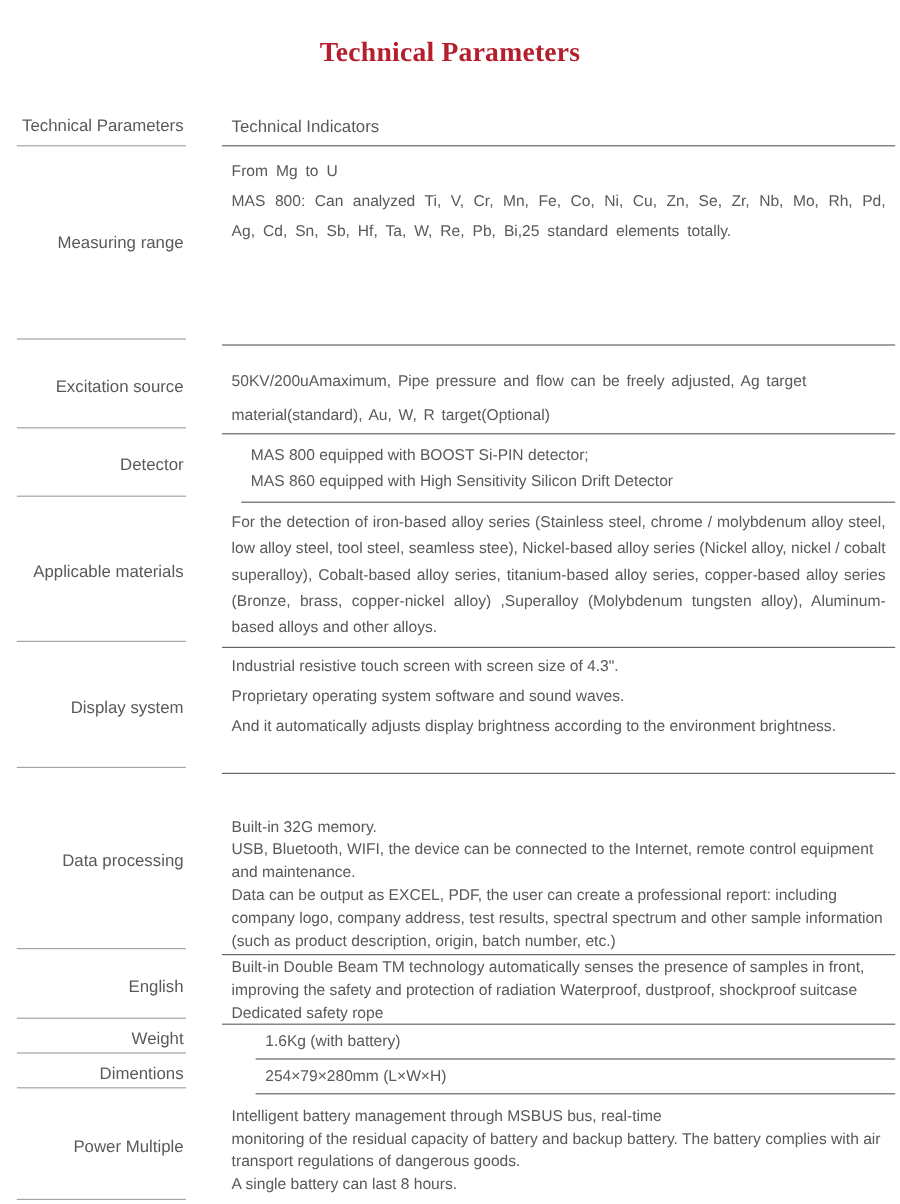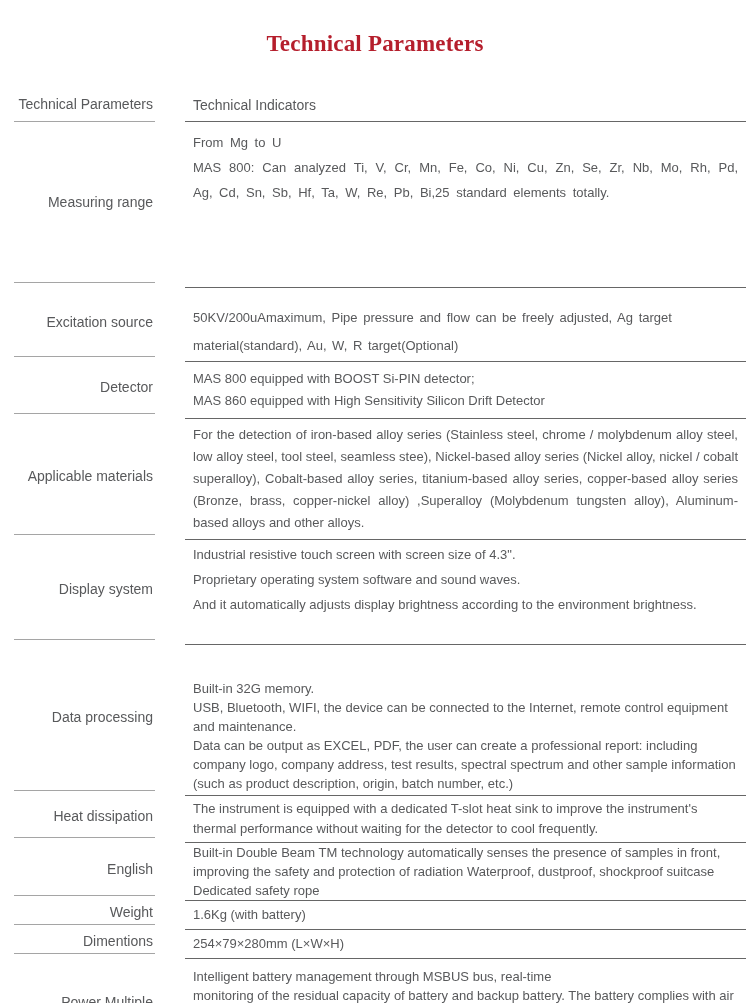--- a/index.html
+++ b/index.html
@@ -72,23 +72,23 @@
   .lh19 p{line-height:19px;}
   .lh20 p{line-height:20px;}
   .lh22 p{line-height:22px;}
   .lh25 p{line-height:25px;}
   .lh28 p{line-height:28px;}
   .py0{padding-top:0;padding-bottom:0;}
   .py1{padding-top:1px;padding-bottom:1px;margin-top:15px;}
   .py2{padding-top:2px;padding-bottom:2px;}
   .py3{padding-top:3px;padding-bottom:3px;}
   .py5{padding-top:5px;padding-bottom:5px;}
-  .py6{padding-top:6px;padding-bottom:6px;}
+  .py6{padding-top:6px;padding-bottom:6px;margin-left:16px;}
   .py8{padding-top:8px;padding-bottom:8px;}
-  .mh28{min-height:28px;}
+  .mh28{min-height:28px;margin-left:28px;}
   .mh46{min-height:46px;}
   .mh56{min-height:56px;}
   .mh58{min-height:58px;}
   .mh92{min-height:92px;}
   .mh105{min-height:105px;}
   .mh118{min-height:118px;margin-top:32px;}
   .mh121{min-height:121px;}
   .mh166{min-height:166px;}
   .just p{text-align:justify;}
   .ws2 p{word-spacing:2px;}
@@ -147,26 +147,20 @@
 
   <div class="row">
     <div class="cell label-cell">Data processing</div>
     <div class="cell content-cell lh19 py2 mh118">
             <p>Built-in 32G memory.</p>
             <p>USB, Bluetooth, WIFI, the device can be connected to the Internet, remote control equipment and maintenance.</p>
             <p>Data can be output as EXCEL, PDF, the user can create a professional report: including company logo, company address, test results, spectral spectrum and other sample information (such as product description, origin, batch number, etc.)</p>
           </div>
   </div>
 
-  <div class="row">
-    <div class="cell label-cell">Heat dissipation</div>
-    <div class="cell content-cell lh20 py3 mh46">
-            <p>The instrument is equipped with a dedicated T-slot heat sink to improve the instrument's thermal performance without waiting for the detector to cool frequently.</p>
-          </div>
-  </div>
 
   <div class="row">
     <div class="cell label-cell">English</div>
     <div class="cell content-cell lh19 py0 mh56">
             <p>Built-in Double Beam TM technology automatically senses the presence of samples in front, improving the safety and protection of radiation Waterproof, dustproof, shockproof suitcase Dedicated safety rope</p>
           </div>
   </div>
 
   <div class="row">
     <div class="cell label-cell">Weight</div>

